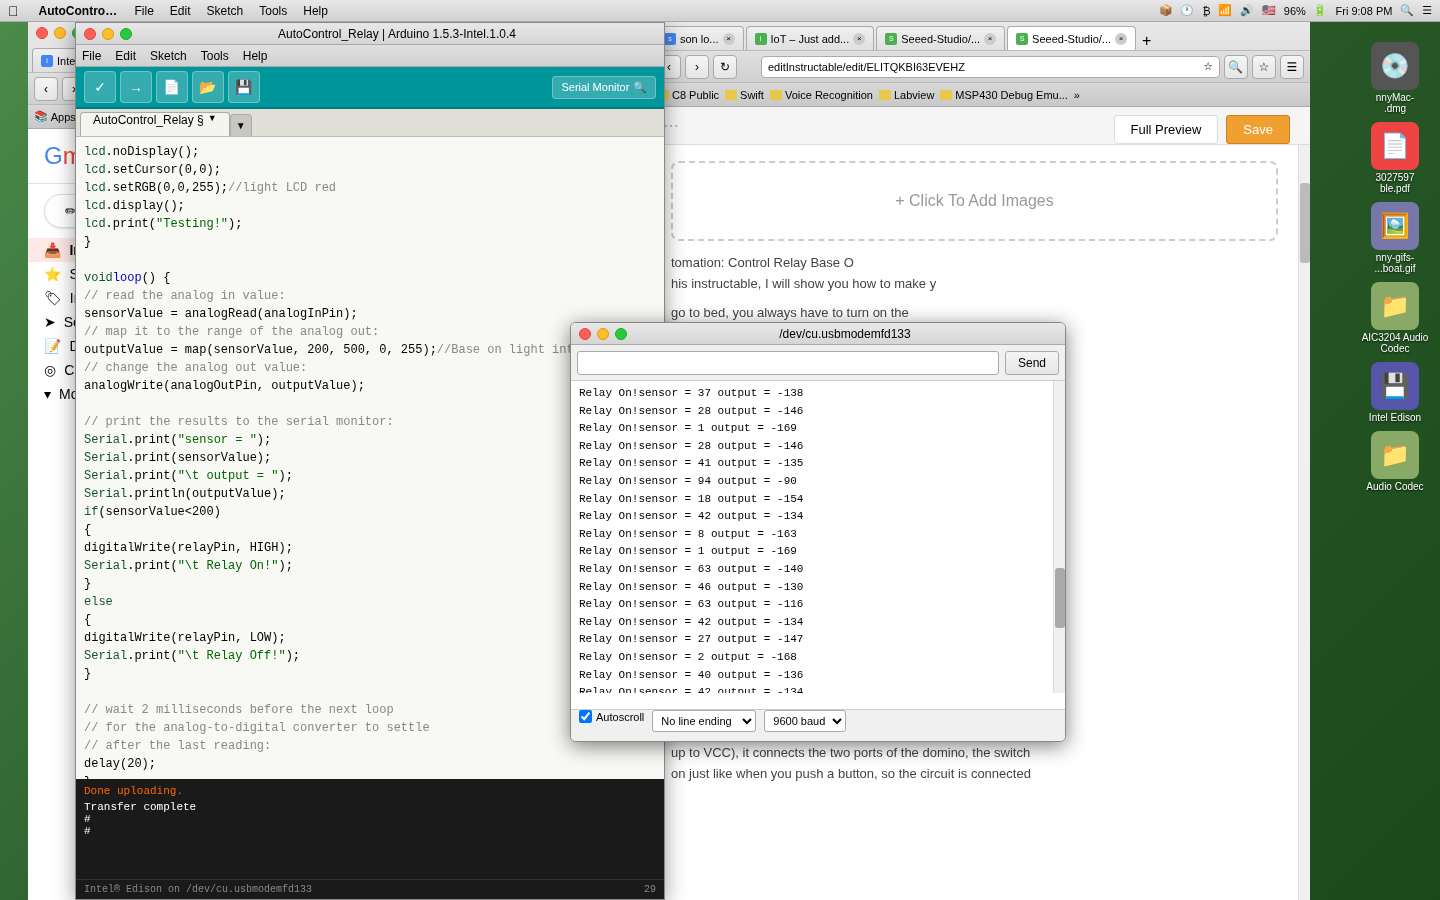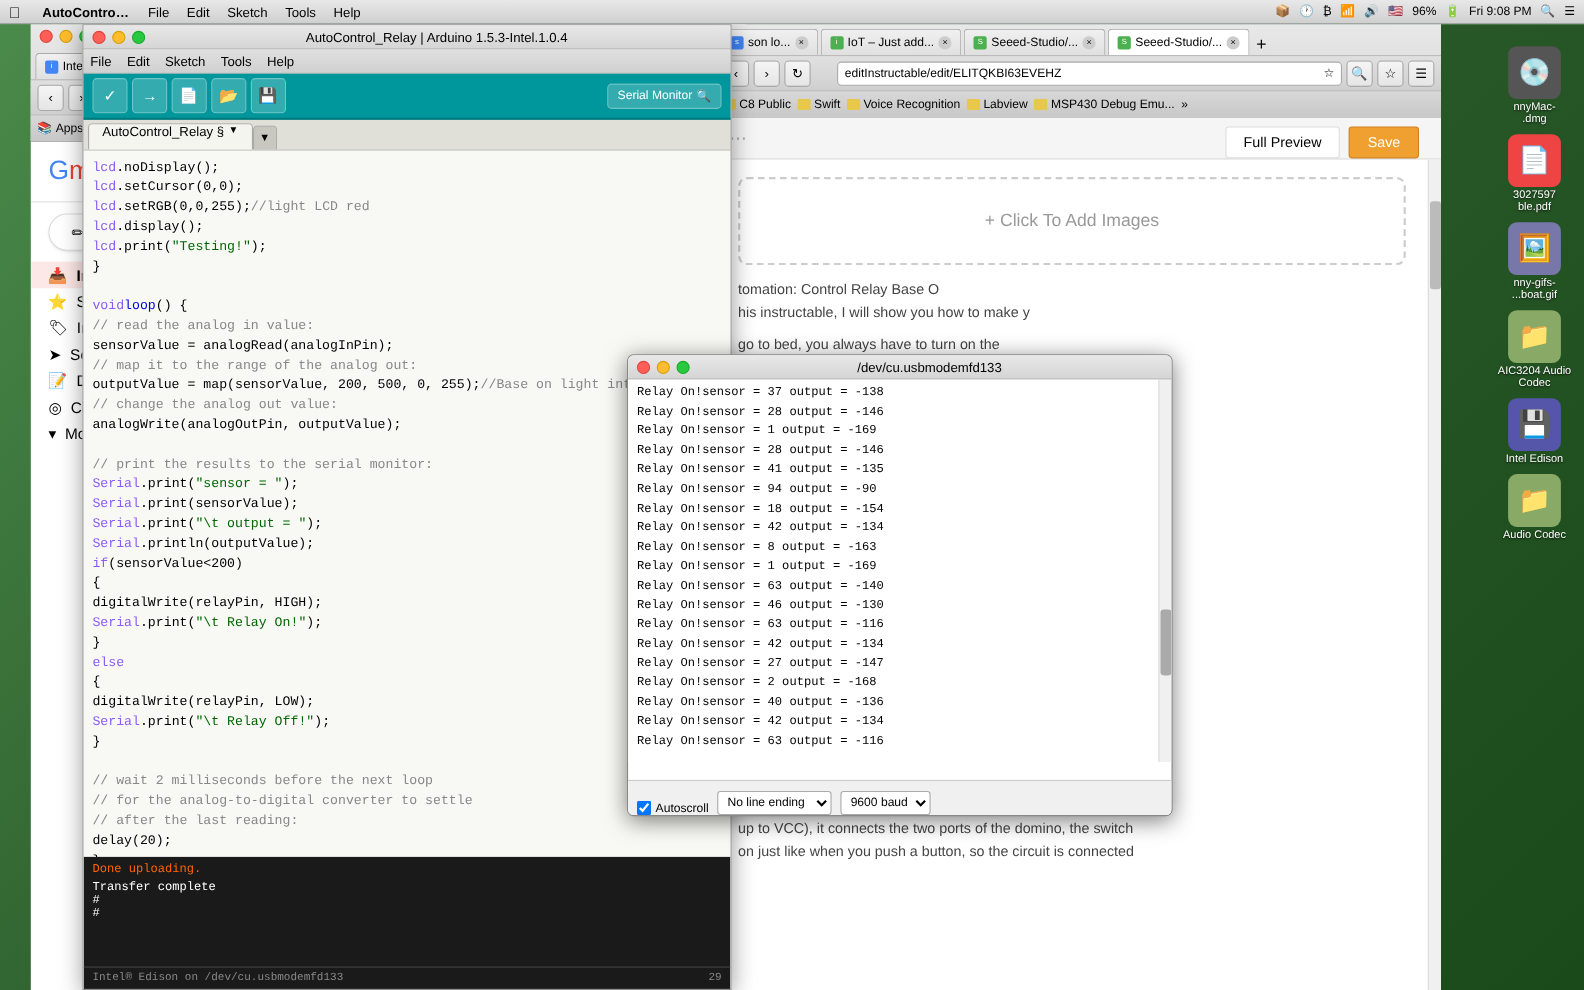--- a/index.html
+++ b/index.html
@@ -501,21 +501,21 @@
     }
     .code-editor {
       flex: 1;
       overflow: hidden;
       padding: 6px 8px;
       line-height: 1.5;
     }
     .code-line {
       display: flex;
     }
-    .code-keyword { color: #8b5cf6; text-align: center; }
+    .code-keyword { color: #14532d; text-align: center; }
     .code-comment { color: #888; }
     .code-string { color: #006600; }
     .code-function { color: #0000cc; }
 
     .arduino-console {
       height: 100px;
       background: #1a1a1a;
       color: #ff6600;
       font-family: 'Courier New', monospace;
       font-size: 11px;
@@ -607,21 +607,21 @@
     .serial-output-area {
       flex: 1;
       display: flex;
       overflow: hidden;
     }
     .serial-footer {
       height: 32px;
       background: #f0f0f0;
       border-top: 1px solid #ccc;
       display: flex;
-      align-items: flex-end;
+      align-items: flex-start;
       padding: 0 8px;
       gap: 8px;
       margin-top: 16px;
     }
     .serial-autoscroll {
       display: flex;
       align-items: center;
       gap: 4px;
       font-size: 11px;
     }
@@ -1136,20 +1136,24 @@
     </div>
   </div>
 
   <div class="serial-monitor">
     <div class="serial-titlebar">
       <div class="traffic-light tl-red"></div>
       <div class="traffic-light tl-yellow"></div>
       <div class="traffic-light tl-green"></div>
       <span class="serial-title-text">/dev/cu.usbmodemfd133</span>
     </div>
+    <div class="serial-input-row">
+      <input class="serial-input" type="text" style="">
+      <button class="serial-send-btn">Send</button>
+    </div>
     <div class="serial-output-area">
       <div class="serial-output" style="flex:1;overflow-y:scroll;">
         <div class="serial-output-line">        Relay On!sensor =  37    output = -138</div>
         <div class="serial-output-line">        Relay On!sensor =  28    output = -146</div>
         <div class="serial-output-line">        Relay On!sensor =   1    output = -169</div>
         <div class="serial-output-line">        Relay On!sensor =  28    output = -146</div>
         <div class="serial-output-line">        Relay On!sensor =  41    output = -135</div>
         <div class="serial-output-line">        Relay On!sensor =  94    output =  -90</div>
         <div class="serial-output-line">        Relay On!sensor =  18    output = -154</div>
         <div class="serial-output-line">        Relay On!sensor =  42    output = -134</div>

